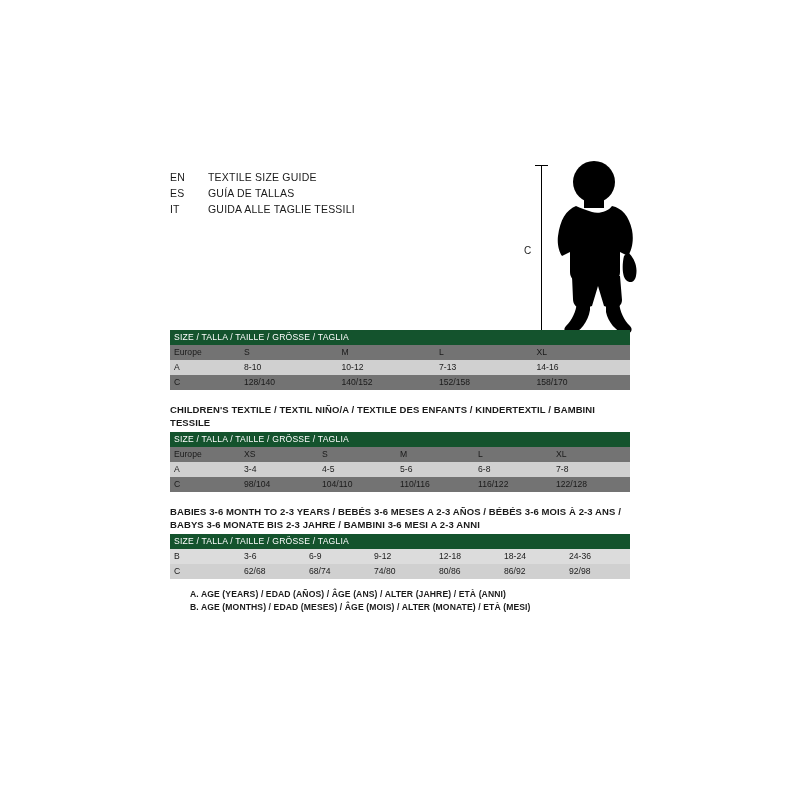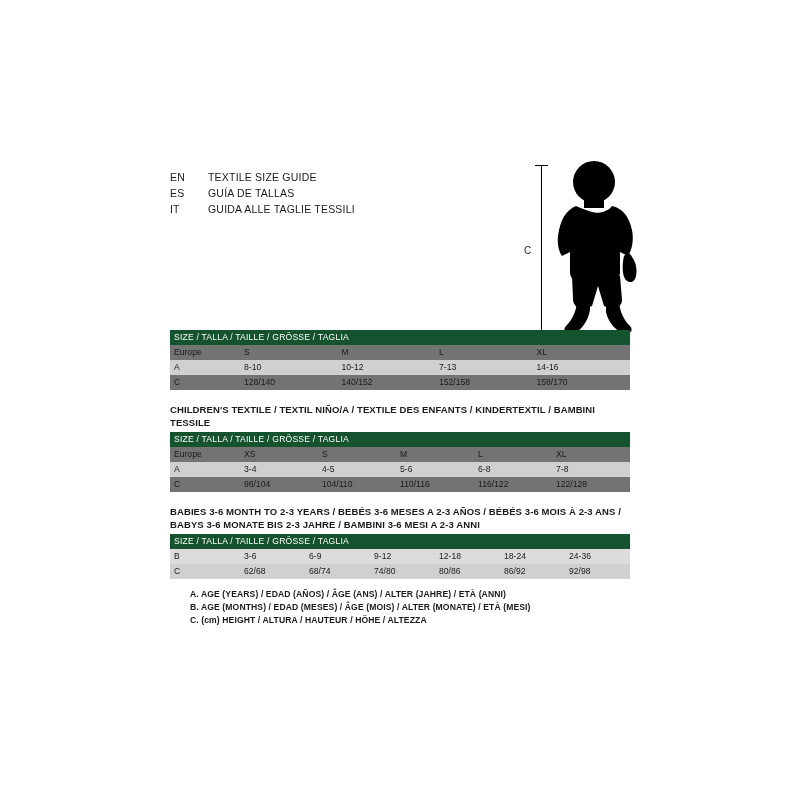--- a/index.html
+++ b/index.html
@@ -290,16 +290,15 @@
           <td>86/92</td>
           <td>92/98</td>
         </tr>
       </tbody>
     </table>
   </div>
 
   <div class="legend">
     <div>A. AGE (YEARS) / EDAD (AÑOS) / ÂGE (ANS) / ALTER (JAHRE) / ETÀ (ANNI)</div>
     <div>B. AGE (MONTHS) / EDAD (MESES) / ÂGE (MOIS) / ALTER (MONATE) / ETÀ (MESI)</div>
-    <div>C. (cm) HEIGHT / ALTURA / HAUTEUR / HÖHE / ALTEZZA</div>
   </div>
 
 </div>
 
 </body></html>

